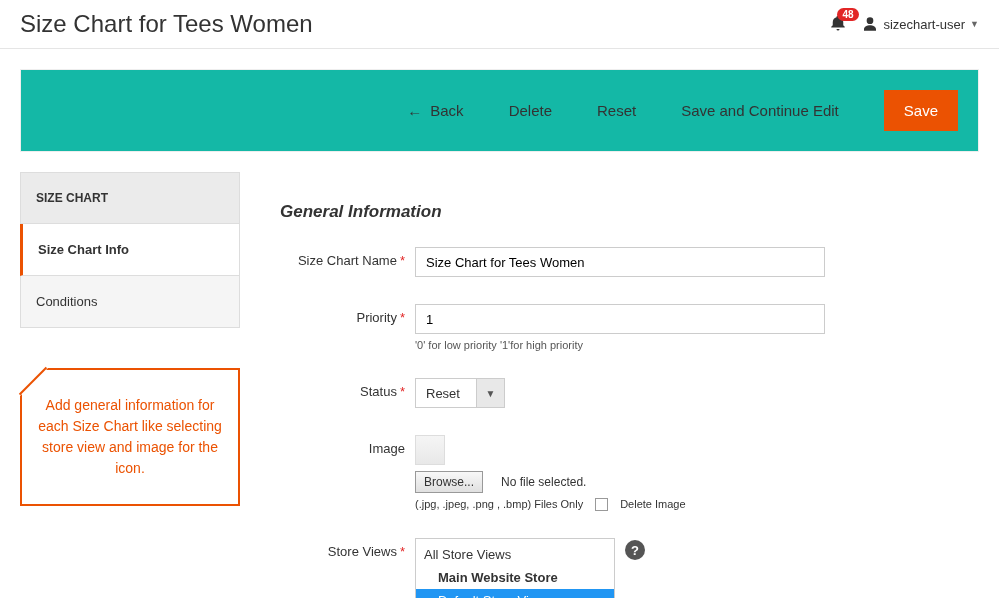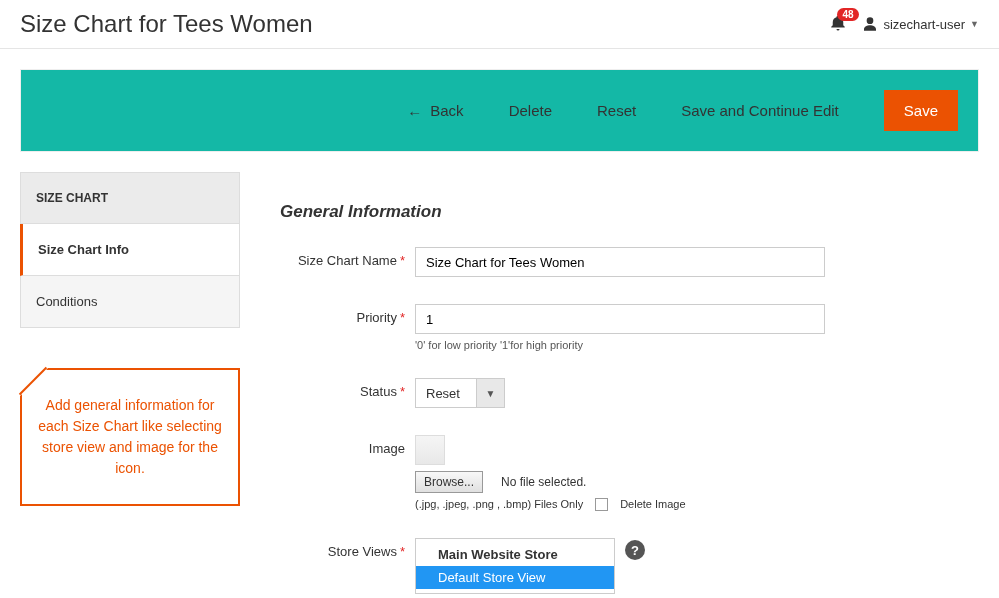--- a/index.html
+++ b/index.html
@@ -133,20 +133,21 @@
           <span class="cbox"></span>
           <span>Delete Image</span>
         </div>
       </div>
     </div>
 
     <div class="form-row">
       <div class="form-label"><span>Store Views</span><span class="req">*</span></div>
       <div class="form-field store-row">
         <div class="listbox">
+          <div class="lvl0">All Store Views</div>
           <div class="lvl2">Main Website Store</div>
           <div class="lvl3 selected">Default Store View</div>
         </div>
         <div class="help-icon">?</div>
       </div>
     </div>
 
   </div>
 </div>
 

